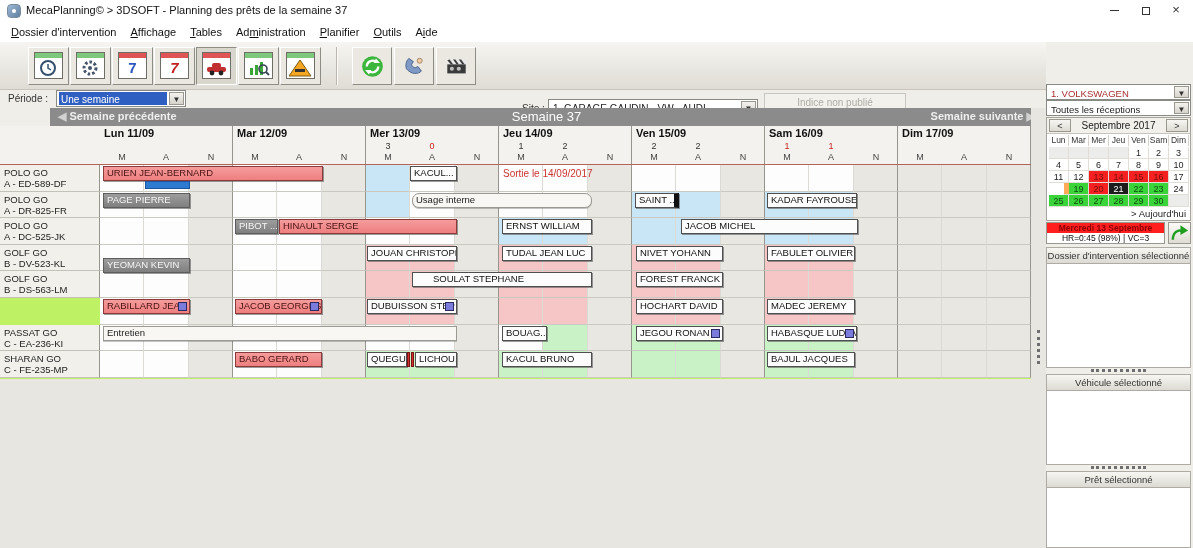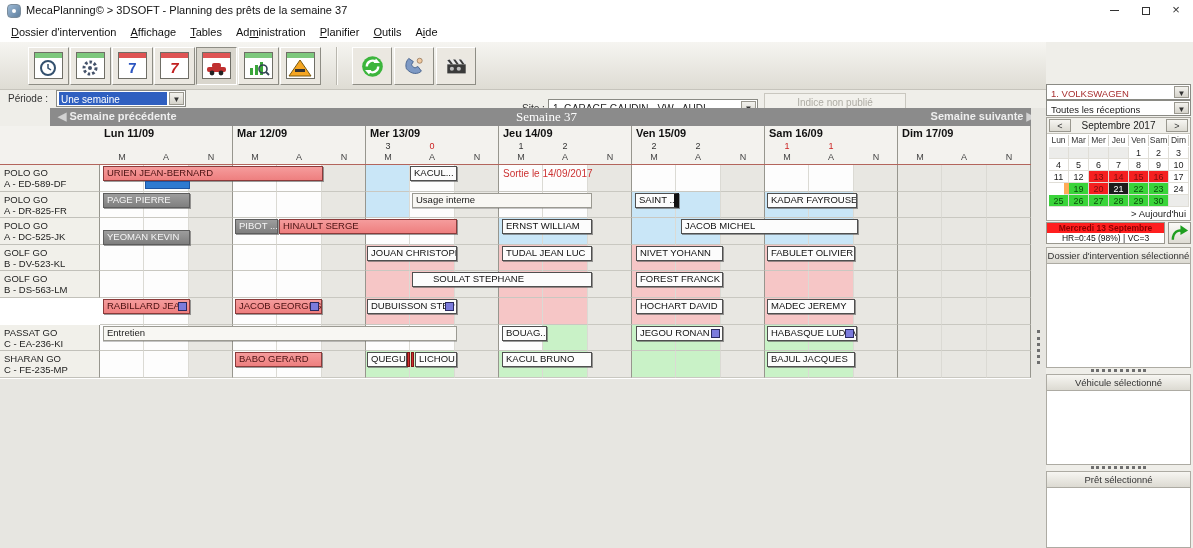--- a/index.html
+++ b/index.html
@@ -61,38 +61,38 @@
   #logo-meca { position:absolute; left:36px; top:6px; font-size:13px; font-weight:bold; color:#26334d; letter-spacing:.5px; }
   #logo-sub  { position:absolute; left:37px; top:20px; font-size:5px; font-weight:bold; color:#ef9327; letter-spacing:1.6px; }
 
   
   #perioderow { position:absolute; left:0; top:90px; width:1043px; height:18px; }
   #periode-label { position:absolute; left:8px; top:3px; font-size:10px; color:#333; }
   #periode-combo { left:56px; top:0; width:130px; height:17px; }
 
   
   #weekbar { position:absolute; left:50px; top:108px; width:993px; height:18px; background:#8b8b8b; color:#fff; }
-  #wk-title { position:absolute; left:0; right:0; top:1px; text-align:center; font-size:13px; color:#fdfdfd;font-family:Liberation Serif, serif; }
+  #wk-title { position:absolute; left:0; right:0; top:1px; text-align:center; font-size:13px; color:#fdfdfd; }
   .wknav { position:absolute; top:2px; font-size:11px; font-weight:bold; color:#eeeeee; }
   #wk-prev { left:8px; } #wk-next { right:8px; }
   .wkarrow { color:#d2d2d2; font-size:11px; }
 
   
   #dayheader { position:absolute; left:0; top:126px; width:1043px; height:39px; background:#f3f2ee; border-bottom:1px solid #b3655c; }
   .dhead { position:absolute; top:0; height:38px; border-right:1px solid #97968e; }
   .dh-label { position:absolute; left:4px; top:1px; font-size:11px; font-weight:bold; color:#111; }
   .dh-badge { position:absolute; right:4px; top:2px; width:29px; height:28px; font-size:9px; font-weight:bold; text-align:center; line-height:12px;margin-top:45px; }
   .dh-badge.grey { background:#c9c8c3; border:1px solid #96958e; }
   .dh-badge.red  { background:#f01818; border:1px solid #9c0b0b; color:#7c0808; }
   .dh-count { position:absolute; top:15px; width:44px; text-align:center; font-size:9px; color:#333; }
   .dh-count.red { color:#cc2222; }
   .dh-man { position:absolute; top:26px; width:44px; text-align:center; font-size:9px; color:#444; }
 
   
-  #planner { position:absolute; left:0; top:165px; width:1043px; height:214px; background:#ffffff; }
+  #planner { position:absolute; left:0; top:165px; width:1043px; height:214px; background:#bef264; }
   .vlabel { position:absolute; left:0; width:100px; background:#f1f0ea; border-right:1px solid #97968e;
             border-bottom:1px solid #c2c1ba; padding:2px 0 0 4px; font-size:9.5px; line-height:11px; color:#222; }
   .cell { position:absolute; border-bottom:1px solid #c9c8c1; border-right:1px solid #dbdad4; }
   .cell.dayend { border-right:1px solid #97968e; }
   .cw { background:#fdfdfd; } .cg { background:#e8e7e2; } .cb { background:#c9e6f7; }
   .cp { background:#f6c6c6; } .cgr { background:#c9f2c7; }
 
   .bar { position:absolute; height:15px; border:1px solid #555; font-size:9.5px; line-height:12px; padding:0 3px;
          white-space:nowrap; overflow:hidden; box-shadow:1px 1px 0 rgba(90,90,90,.6); }
   .bar.red  { background:linear-gradient(#f59c9c,#ee7f7f); border-color:#8a3a3a; color:#4a1212; }
@@ -536,28 +536,28 @@
       <div class="cell cgr" style="left: 765px; top: 186px; width: 44px; height: 27px;"></div>
       <div class="cell cgr" style="left: 809px; top: 186px; width: 45px; height: 27px;"></div>
       <div class="cell cg dayend" style="left: 854px; top: 186px; width: 44px; height: 27px;"></div>
       <div class="cell cg" style="left: 898px; top: 186px; width: 44px; height: 27px;"></div>
       <div class="cell cg" style="left: 942px; top: 186px; width: 45px; height: 27px;"></div>
       <div class="cell cg dayend" style="left: 987px; top: 186px; width: 44px; height: 27px;"></div>
       <div class="bar red" style="left: 103px; width: 220px; top: 1px;"><span>URIEN JEAN-BERNARD</span></div>
       <div class="bar progress" style="left: 145px; width: 45px; top: 16px;"></div>
       <div class="bar white" style="left: 410px; width: 47px; top: 1px;"><span>KACUL...</span></div>
       <div class="bar grey" style="left: 103px; width: 87px; top: 28px;"><span>PAGE  PIERRE</span></div>
-      <div class="bar flat" style="left: 412px; width: 180px; top: 28px;"><span>Usage interne</span></div>
+      <div class="bar flat" style="left: 412px; width: 180px; top: 28px; border-radius: 7px;"><span>Usage interne</span></div>
       <div class="bar whitesel" style="left: 635px; width: 44px; top: 28px;"><span>SAINT ...</span></div>
       <div class="bar white" style="left: 767px; width: 90px; top: 28px;"><span>KADAR FAYROUSE</span></div>
       <div class="bar grey" style="left: 235px; width: 43px; top: 54px;"><span>PIBOT ...</span></div>
       <div class="bar red" style="left: 279px; width: 178px; top: 54px;"><span>HINAULT SERGE</span></div>
       <div class="bar white" style="left: 502px; width: 90px; top: 54px;"><span>ERNST WILLIAM</span></div>
       <div class="bar white" style="left: 681px; width: 177px; top: 54px;"><span>JACOB MICHEL</span></div>
-      <div class="bar grey" style="left: 103px; width: 87px; top: 65px;"><span>YEOMAN KEVIN</span></div>
+      <div class="bar grey" style="left: 103px; width: 87px; top: 93px;"><span>YEOMAN KEVIN</span></div>
       <div class="bar white" style="left: 367px; width: 90px; top: 81px;"><span>JOUAN CHRISTOPHE</span></div>
       <div class="bar white" style="left: 502px; width: 90px; top: 81px;"><span>TUDAL JEAN LUC</span></div>
       <div class="bar white" style="left: 636px; width: 87px; top: 81px;"><span>NIVET YOHANN</span></div>
       <div class="bar white" style="left: 767px; width: 88px; top: 81px;"><span>FABULET OLIVIER</span></div>
       <div class="bar white" style="left: 412px; width: 180px; top: 107px; padding-left: 20px;"><span>SOULAT STEPHANE</span></div>
       <div class="bar white" style="left: 636px; width: 87px; top: 107px;"><span>FOREST FRANCK</span></div>
       <div class="bar red" style="left: 103px; width: 87px; top: 134px;"><span>RABILLARD JEAN (</span><span class="baricon"></span></div>
       <div class="bar red" style="left: 235px; width: 87px; top: 134px;"><span>JACOB GEORGES</span><span class="baricon"></span></div>
       <div class="bar white" style="left: 367px; width: 90px; top: 134px;"><span>DUBUISSON STEP</span><span class="baricon"></span></div>
       <div class="bar white" style="left: 636px; width: 87px; top: 134px;"><span>HOCHART DAVID</span></div>

